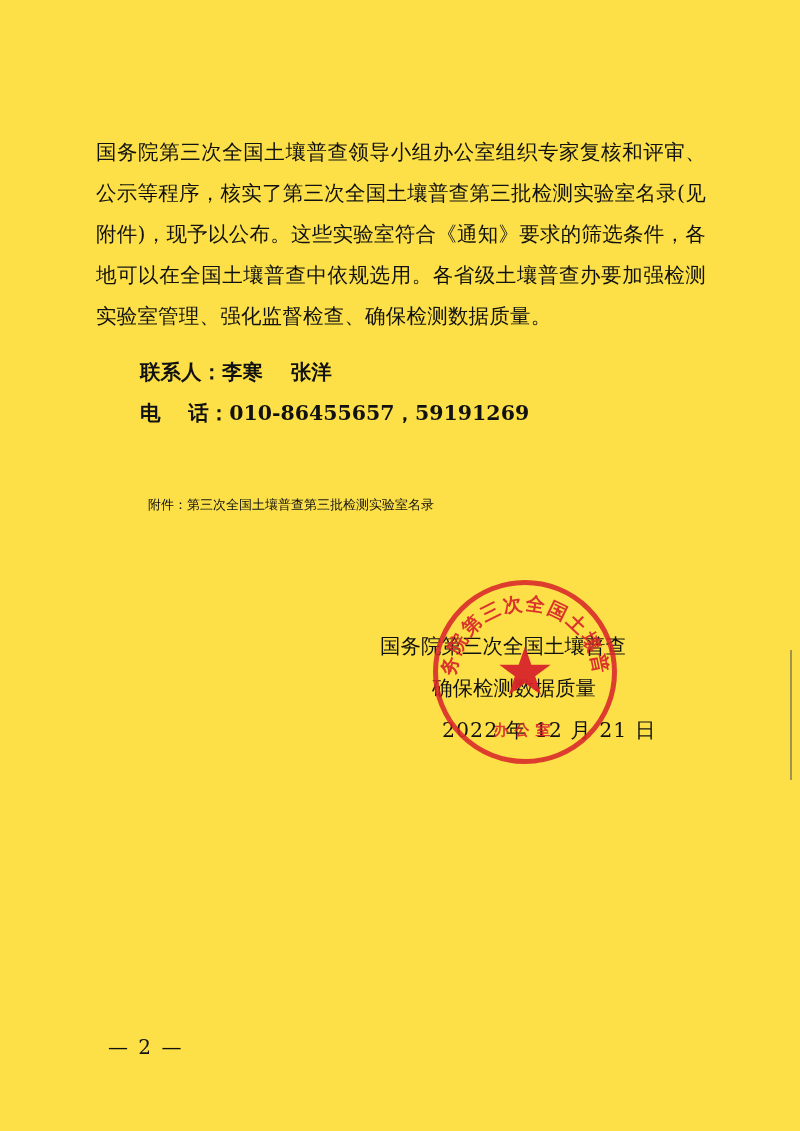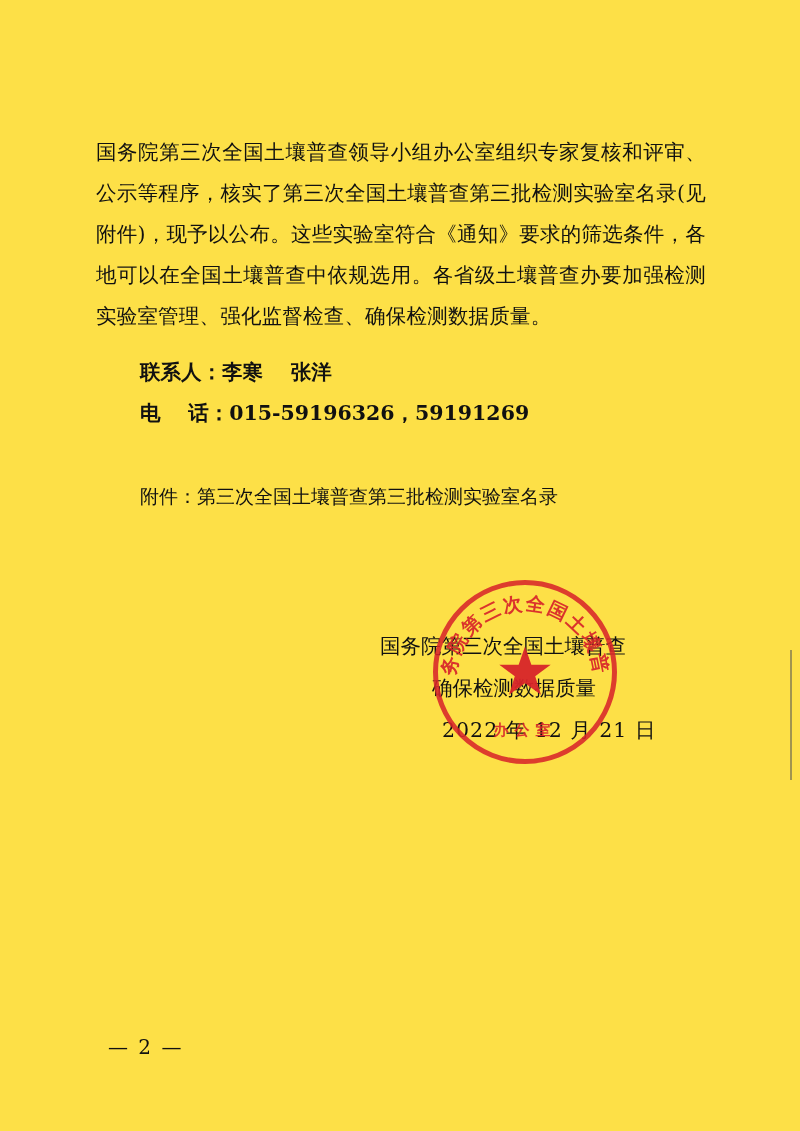--- a/index.html
+++ b/index.html
@@ -66,23 +66,23 @@
     white-space: pre;
   }
 
   .attachment-block {
     position: absolute;
     left: 96px;
     top: 476px;
     width: 610px;
   }
   .attachment-line {
-    font-size: 19px;
+    font-size: 13px;
     line-height: 41px;
-    margin: 0;
+    margin: 8px;
     padding-left: 44px;
     color: #111;
   }
 
   .signature-block {
     position: absolute;
     left: 380px;
     top: 625px;
     width: 300px;
     text-align: left;
@@ -166,21 +166,21 @@
 <div class="page">
 
   <div class="scan-edge-right"></div>
 
   <div class="body-block">
     <p class="para">国务院第三次全国土壤普查领导小组办公室组织专家复核和评审、公示等程序，核实了第三次全国土壤普查第三批检测实验室名录(见附件)，现予以公布。这些实验室符合《通知》要求的筛选条件，各地可以在全国土壤普查中依规选用。各省级土壤普查办要加强检测实验室管理、强化监督检查、确保检测数据质量。</p>
   </div>
 
   <div class="contact-block">
     <p class="contact-line">联系人：李寒　 张洋</p>
-    <p class="contact-line">电　 话：015-59196326，59191269</p>
+    <p class="contact-line">电　 话：010-86455657，59191269</p>
   </div>
 
   <div class="attachment-block">
     <p class="attachment-line">附件：第三次全国土壤普查第三批检测实验室名录</p>
   </div>
 
   <div class="signature-block">
     <p class="sig-line">国务院第三次全国土壤普查</p>
     <p class="sig-line indent-2">确保检测数据质量</p>
     <p class="sig-line date">2022 年 12 月 21 日</p>

